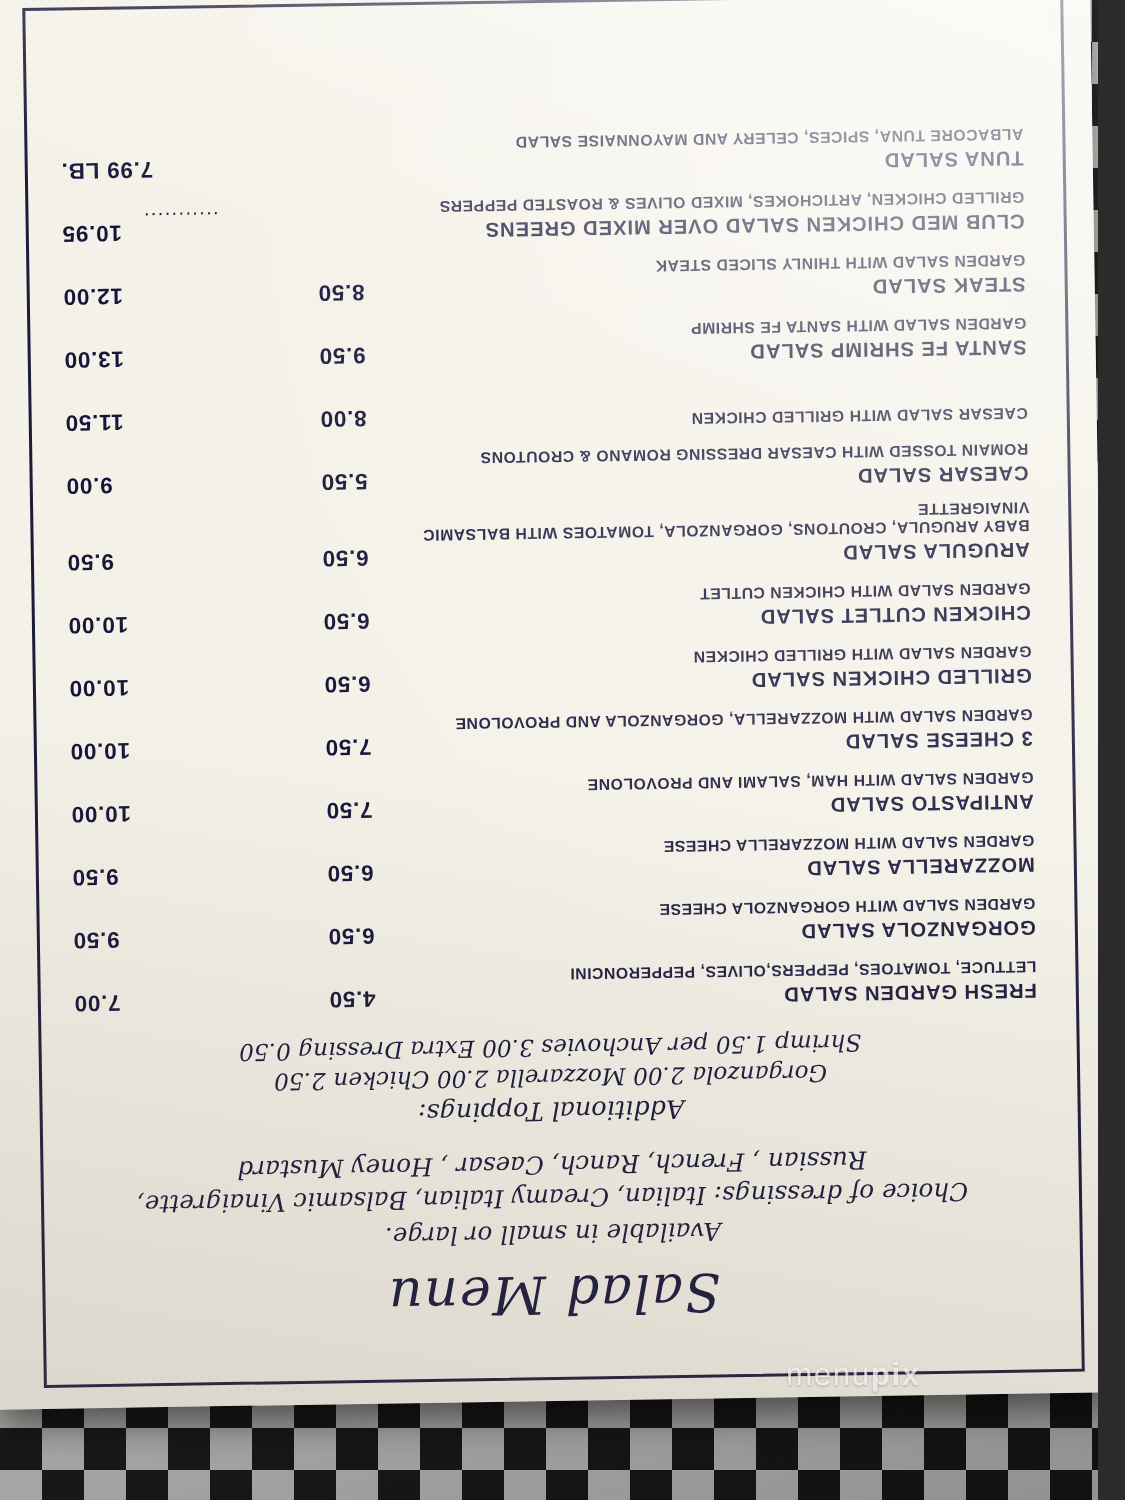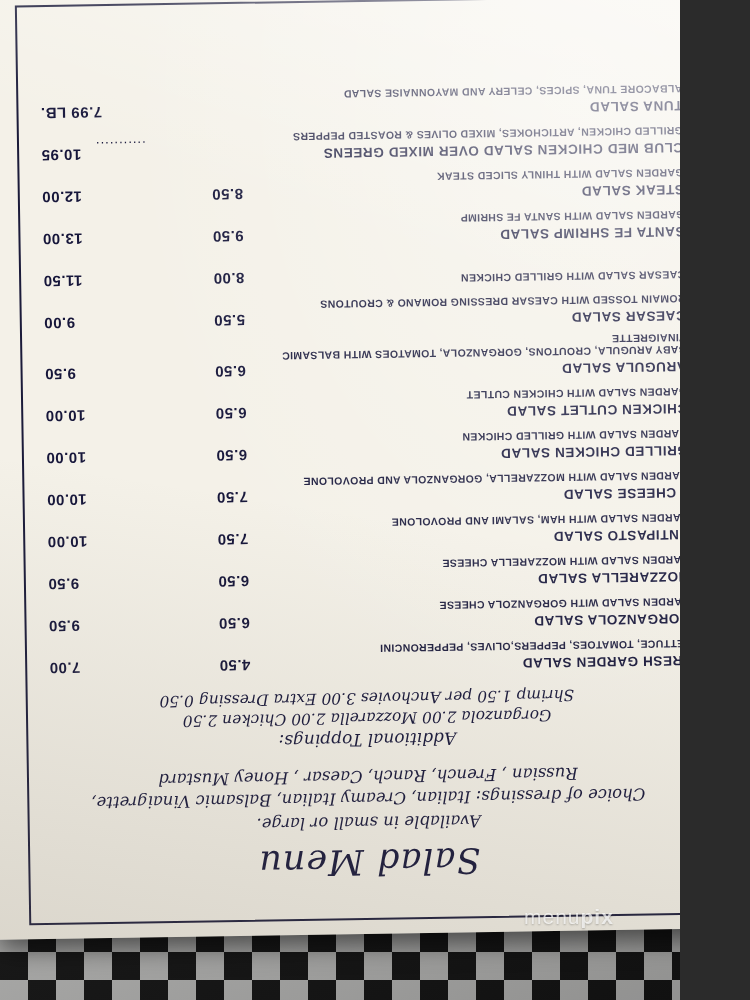--- a/index.html
+++ b/index.html
@@ -2,21 +2,21 @@
 <html><head>
 <meta charset="utf-8">
 <style>
   html, body {
     margin: 0;
     padding: 0;
     background: #2b2b2b;
   }
   #page {
     position: relative;
-    width: 680px;
+    width: 732px;
     height: 1000px;
     overflow: hidden;
     background: #0e0e0e;
     font-family: "Liberation Sans", sans-serif;
   }
 
   
   .tablecloth {
     position: absolute;
     inset: 0;

